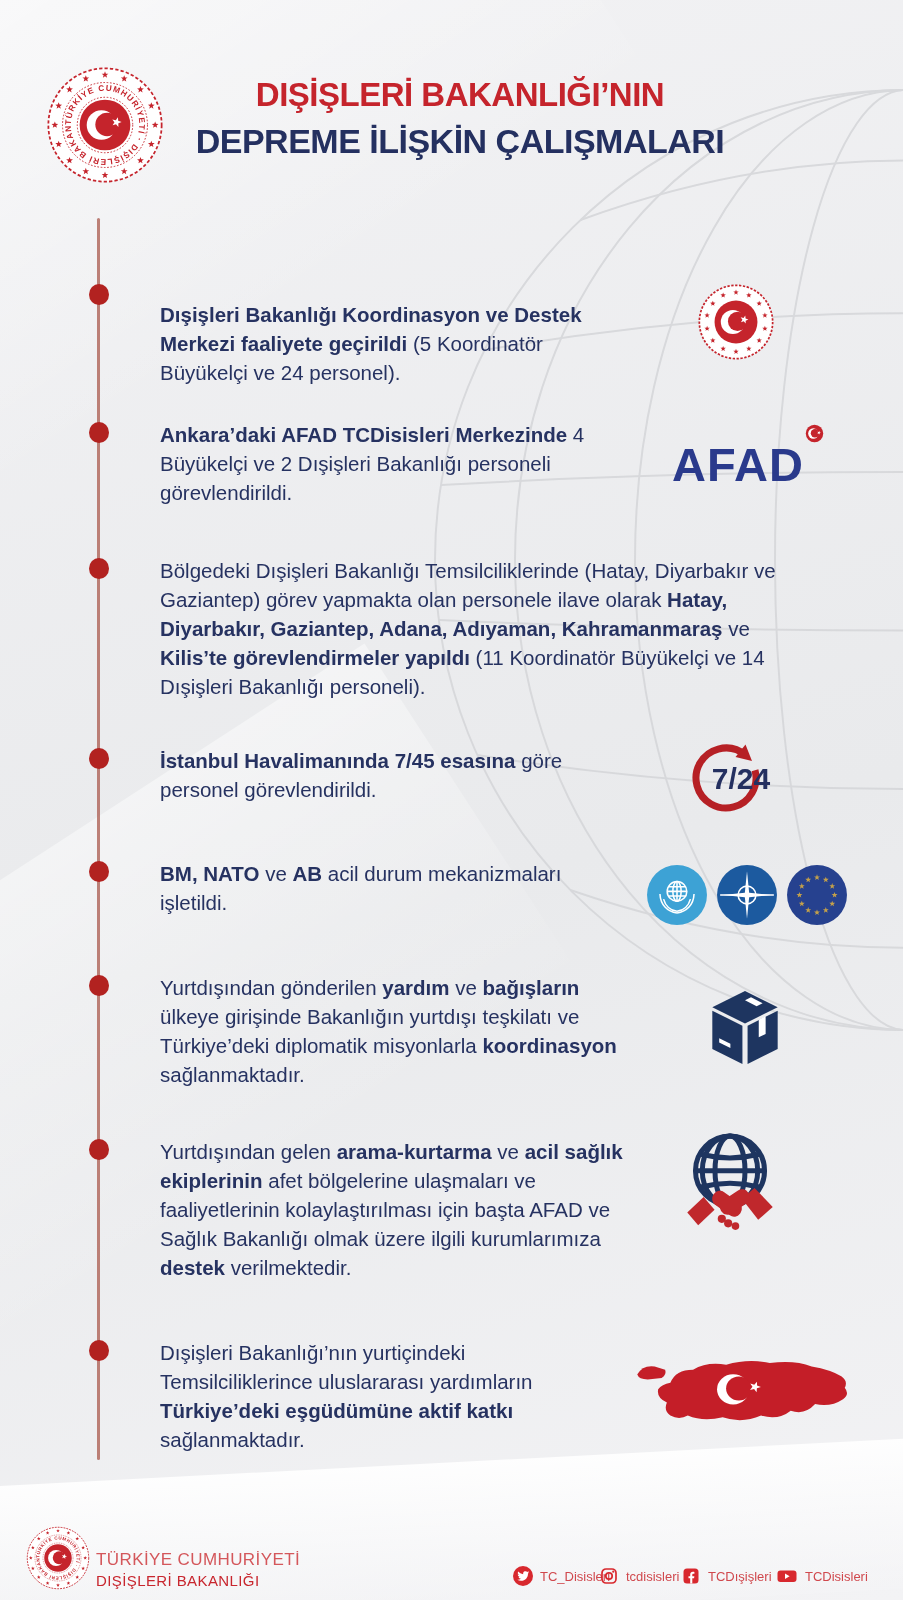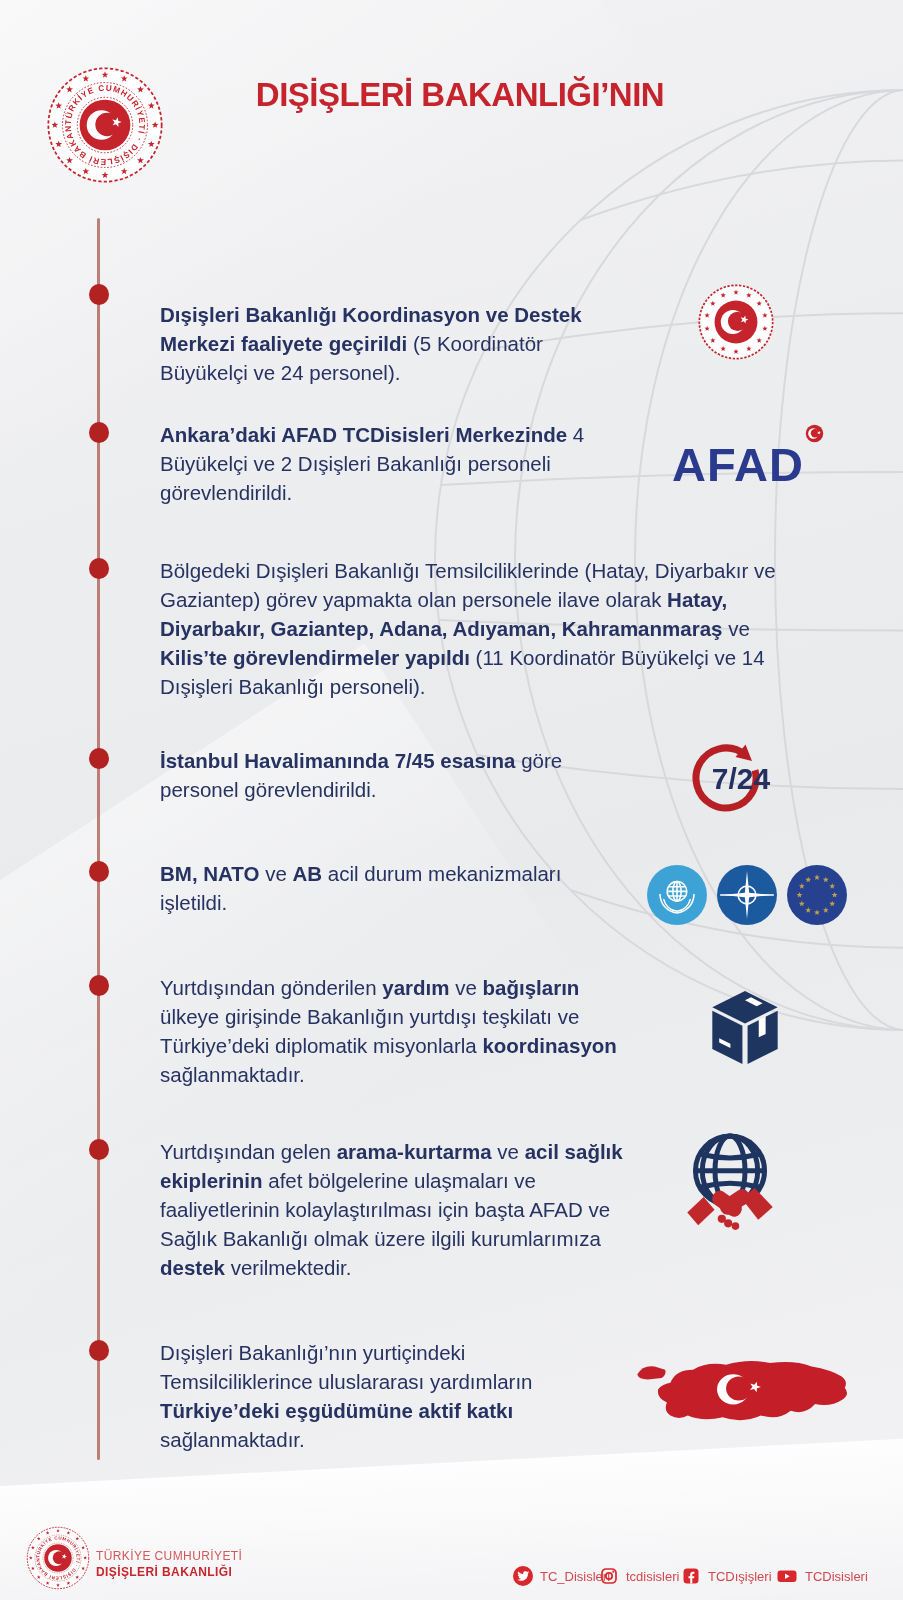--- a/index.html
+++ b/index.html
@@ -24,22 +24,22 @@
   .item .m{font-weight:600;}
   .item .r{font-weight:400;}
   .dot{position:absolute;left:89px;width:20px;height:21px;border-radius:50%;background:#b22220;}
   .icon-slot{position:absolute;}
   .afad{position:relative;width:100%;height:100%;}
   .afad-txt{position:absolute;left:0;bottom:0;font-weight:bold;color:#2a3a8c;font-size:47px;letter-spacing:1px;line-height:1;}
   .afad-cr{position:absolute;right:0;top:-2px;}
   .trio{display:flex;gap:8px;}
   .f-logo{position:absolute;left:26px;top:1526px;}
   .f-org{position:absolute;left:96px;top:1549px;line-height:1.3;}
-  .f-org1{font-size:12px;color:#d4575b;letter-spacing:.4px;}
-  .f-org2{font-size:12px;font-weight:bold;color:#c8262e;letter-spacing:.4px;}
+  .f-org1{font-size:17px;color:#d4575b;letter-spacing:.4px;}
+  .f-org2{font-size:15px;font-weight:normal;color:#c8262e;letter-spacing:.4px;}
   .social-group{position:absolute;top:1566px;display:flex;align-items:center;gap:7px;height:20px;}
   .social-label{font-size:13px;color:#d0484d;white-space:nowrap;}
 </style>
 </head>
 <body>
 
 <div class="page">
   <div class="band band1"></div>
   <div class="band band2"></div>
   <div class="band band3"></div>
@@ -82,20 +82,21 @@
           <path id="rth" d="M 21,50 a 29,29 0 1 1 58,0 a 29,29 0 1 1 -58,0"></path>
         </defs>
         <text font-size="7" font-weight="bold" fill="#c5242c" letter-spacing=".9"><textPath href="#rth">TÜRKİYE CUMHURİYETİ · DIŞİŞLERİ BAKANLIĞI</textPath></text>
         <circle cx="50" cy="50" r="21.5" fill="#c5242c"></circle>
         <circle cx="47" cy="50" r="12.5" fill="#fff"></circle>
         <circle cx="51.8" cy="49.6" r="10" fill="#c5242c"></circle>
         <polygon points="60.91,43.45 61.20,46.46 64.09,47.37 61.31,48.58 61.34,51.61 59.33,49.34 56.46,50.31 58.00,47.69 56.19,45.26 59.15,45.91" fill="#fff"></polygon>
       </svg></div>
   <div class="titles">
     <div class="t1">DIŞİŞLERİ BAKANLIĞI’NIN</div>
+    <div class="t2">DEPREME İLİŞKİN ÇALIŞMALARI</div>
   </div>
 
   <div class="tline"></div>
   <div id="items"></div>
 
   <div id="f-logo" class="f-logo"><svg width="64" height="64" viewBox="0 0 100 100">
         <circle cx="50" cy="50" r="48" fill="#fff" stroke="#c5242c" stroke-width="1.5" stroke-dasharray="2.8 1.8"></circle>
         <polygon points="50.00,4.50 50.74,6.48 52.85,6.57 51.20,7.89 51.76,9.93 50.00,8.76 48.24,9.93 48.80,7.89 47.15,6.57 49.26,6.48" fill="#c5242c"></polygon>
         <polygon points="66.26,7.74 67.00,9.72 69.12,9.81 67.46,11.12 68.03,13.16 66.26,12.00 64.50,13.16 65.07,11.12 63.41,9.81 65.52,9.72" fill="#c5242c"></polygon>
         <polygon points="80.05,16.95 80.79,18.93 82.91,19.02 81.25,20.34 81.82,22.38 80.05,21.21 78.29,22.38 78.85,20.34 77.20,19.02 79.31,18.93" fill="#c5242c"></polygon>

